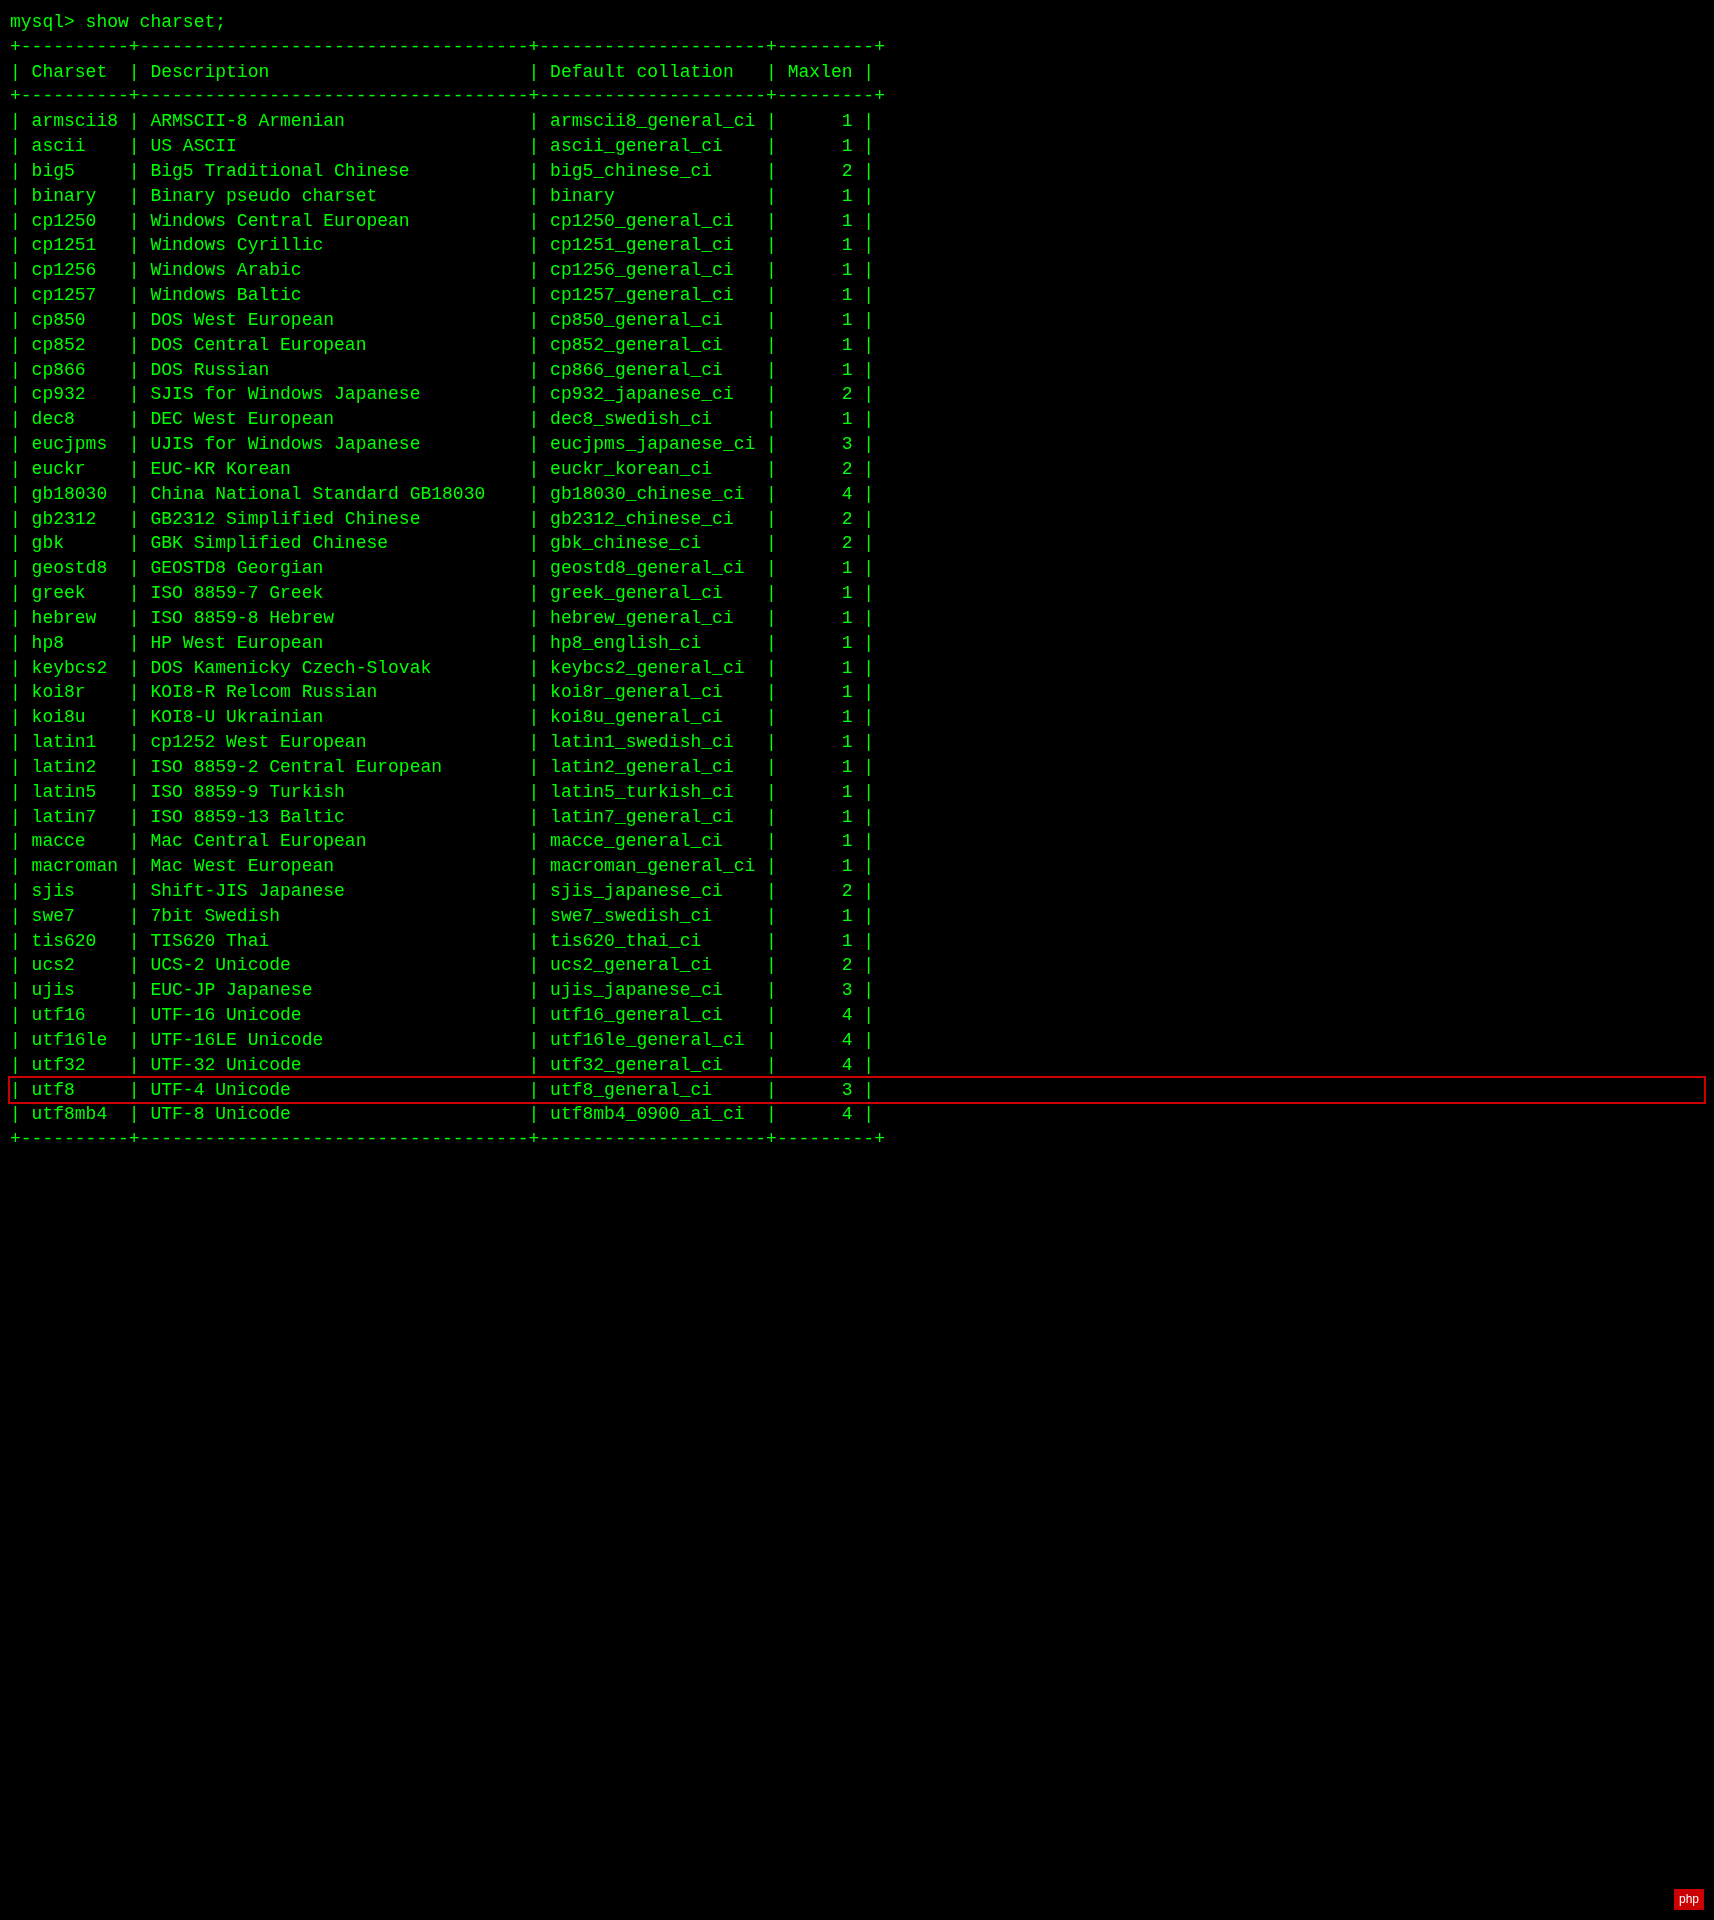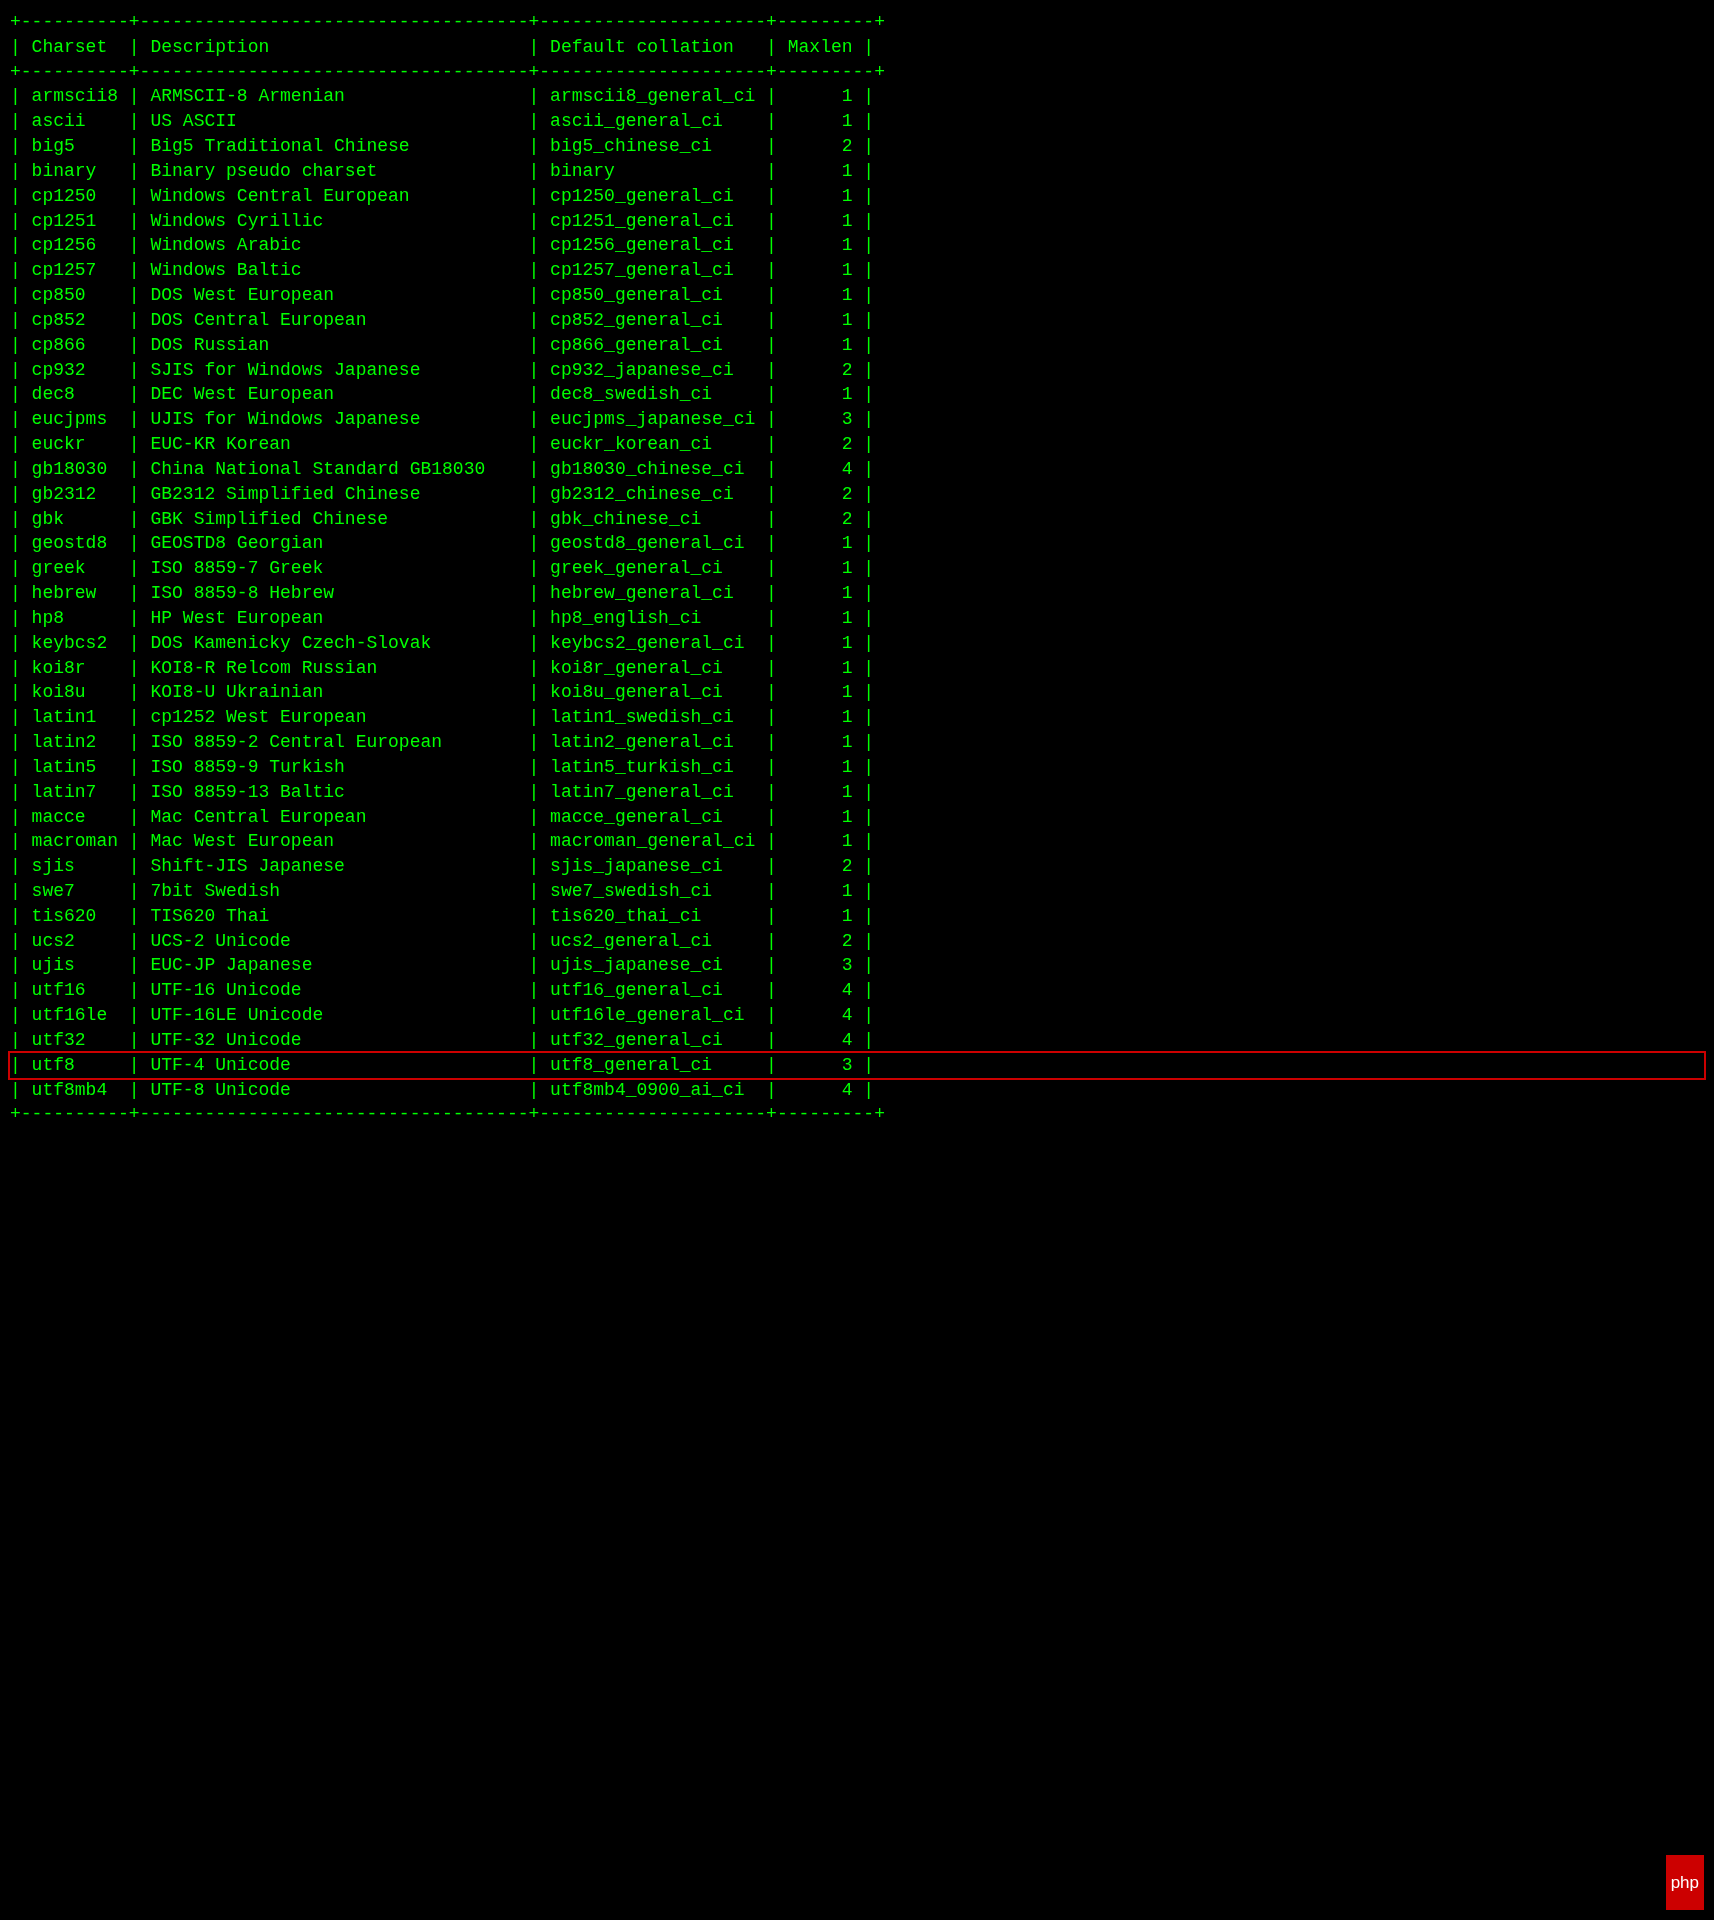--- a/index.html
+++ b/index.html
@@ -15,36 +15,37 @@
     }
     .terminal {
       width: 100%;
     }
     .php-badge {
       position: fixed;
       bottom: 10px;
       right: 10px;
       background: #cc0000;
       color: #fff;
-      font-size: 17px;
-      padding: 16px 5px;
+      font-size: 12px;
+      padding: 2px 5px;
       font-family: Arial, sans-serif;
     }
     pre {
       font-family: 'Courier New', Courier, monospace;
       font-size: 18px;
       color: #00ff00;
       white-space: pre;
       line-height: 1.38;
     }
   </style>
 </head>
 <body>
 
 <div class="terminal">
+  <pre>mysql&gt; show charset;</pre>
   <div>
     <pre id="table-output">+----------+------------------------------------+---------------------+---------+
 | Charset  | Description                        | Default collation   | Maxlen |
 +----------+------------------------------------+---------------------+---------+
 | armscii8 | ARMSCII-8 Armenian                 | armscii8_general_ci |      1 |
 | ascii    | US ASCII                           | ascii_general_ci    |      1 |
 | big5     | Big5 Traditional Chinese           | big5_chinese_ci     |      2 |
 | binary   | Binary pseudo charset              | binary              |      1 |
 | cp1250   | Windows Central European           | cp1250_general_ci   |      1 |
 | cp1251   | Windows Cyrillic                   | cp1251_general_ci   |      1 |

